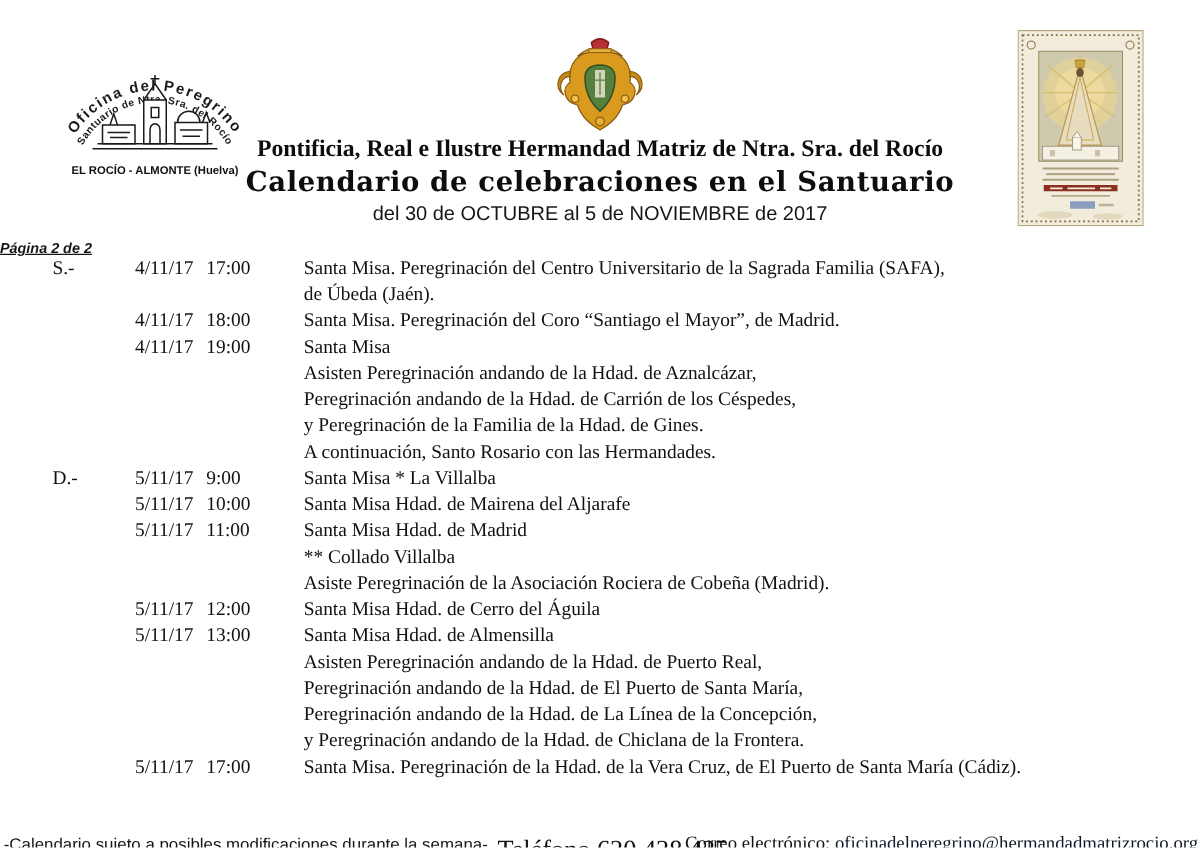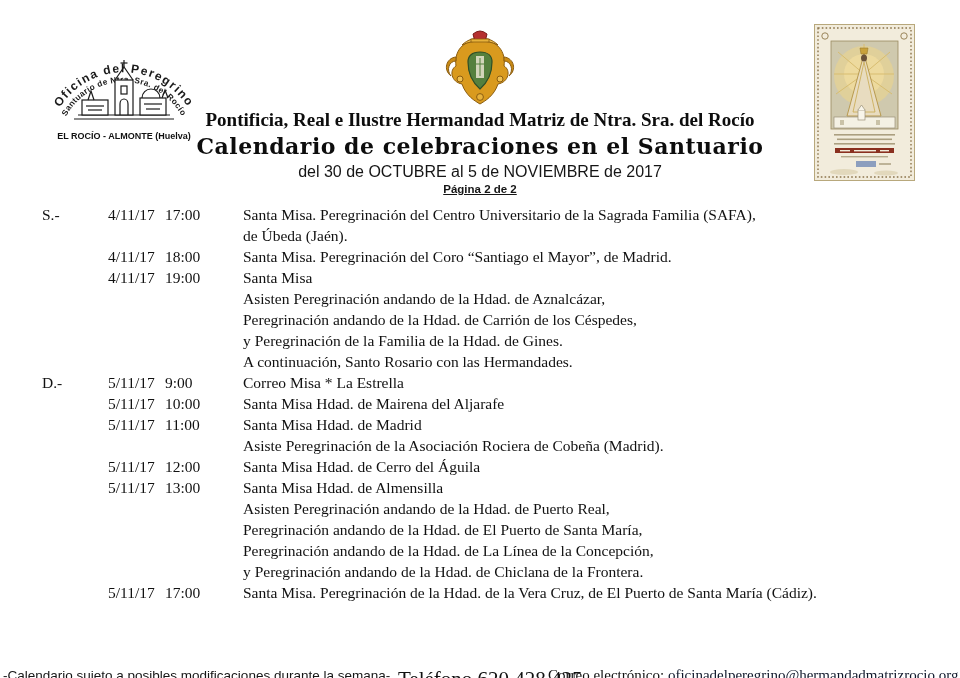--- a/index.html
+++ b/index.html
@@ -11,22 +11,22 @@
   .crest        { position:absolute; left:442px; top:27px; width:76px;  height:80px; }
   .stamp-right  { position:absolute; left:814px; top:24px; width:101px; height:157px; }
 
   
   .title1 { position:absolute; top:108px; left:0; width:100%; text-align:center;
             font-family:"Liberation Serif", serif; font-weight:bold; font-size:19px; line-height:24px; color:#0d0d0d; }
   .title2 { position:absolute; top:131px; left:0; width:100%; text-align:center;
             font-family:"DejaVu Serif", serif; font-weight:bold; font-size:22px; line-height:30px; letter-spacing:.5px; color:#0d0d0d; }
   .dateline { position:absolute; top:162px; left:0; width:100%; text-align:center;
             font-family:"Liberation Sans", sans-serif; font-size:16px; line-height:20px; color:#151515; }
-  .pageind { position:absolute; top:183px; left:0; width:100%; text-align:center;
-            font-family:"Liberation Sans", sans-serif; font-weight:bold; font-size:11.5px; text-decoration:underline; color:#151515; }
+  .pageind { position:absolute; top:193px; left:0; width:100%; 
+            font-family:"Liberation Sans", sans-serif; font-weight:bold; font-size:11.5px; text-decoration:underline; color:#151515;font-style:italic; }
 
   
   .schedule { position:absolute; top:204px; left:0; width:960px; padding-left:42px; }
   .srow { display:grid; grid-template-columns:66px 57px 57px 1fr; align-items:start; }
   .srow .cell { font-size:15.5px; line-height:21px; }
   .cell.day  { text-align:left; }
   .cell.date { text-align:left; }
   .cell.time { text-align:left; }
   .cell.desc { padding-left:21px; }
   .desc-line { font-size:15.5px; line-height:21px; white-space:nowrap; }
@@ -180,39 +180,40 @@
           <div class="desc-line">y Peregrinación de la Familia de la Hdad. de Gines.</div>
           <div class="desc-line">A continuación, Santo Rosario con las Hermandades.</div>
         </div>
     </div>
 
     <div class="srow">
       <div class="cell day">D.-</div>
       <div class="cell date">5/11/17</div>
       <div class="cell time">9:00</div>
       <div class="cell desc">
-          <div class="desc-line">Correo Misa * La Estrella</div>
+          <div class="desc-line">Santa Misa * La Villalba</div>
         </div>
     </div>
 
     <div class="srow">
       <div class="cell day"></div>
       <div class="cell date">5/11/17</div>
       <div class="cell time">10:00</div>
       <div class="cell desc">
           <div class="desc-line">Santa Misa Hdad. de Mairena del Aljarafe</div>
         </div>
     </div>
 
     <div class="srow">
       <div class="cell day"></div>
       <div class="cell date">5/11/17</div>
       <div class="cell time">11:00</div>
       <div class="cell desc">
           <div class="desc-line">Santa Misa Hdad. de Madrid</div>
+          <div class="desc-line">** Collado Villalba</div>
           <div class="desc-line">Asiste Peregrinación de la Asociación Rociera de Cobeña (Madrid).</div>
         </div>
     </div>
 
     <div class="srow">
       <div class="cell day"></div>
       <div class="cell date">5/11/17</div>
       <div class="cell time">12:00</div>
       <div class="cell desc">
           <div class="desc-line">Santa Misa Hdad. de Cerro del Águila</div>

